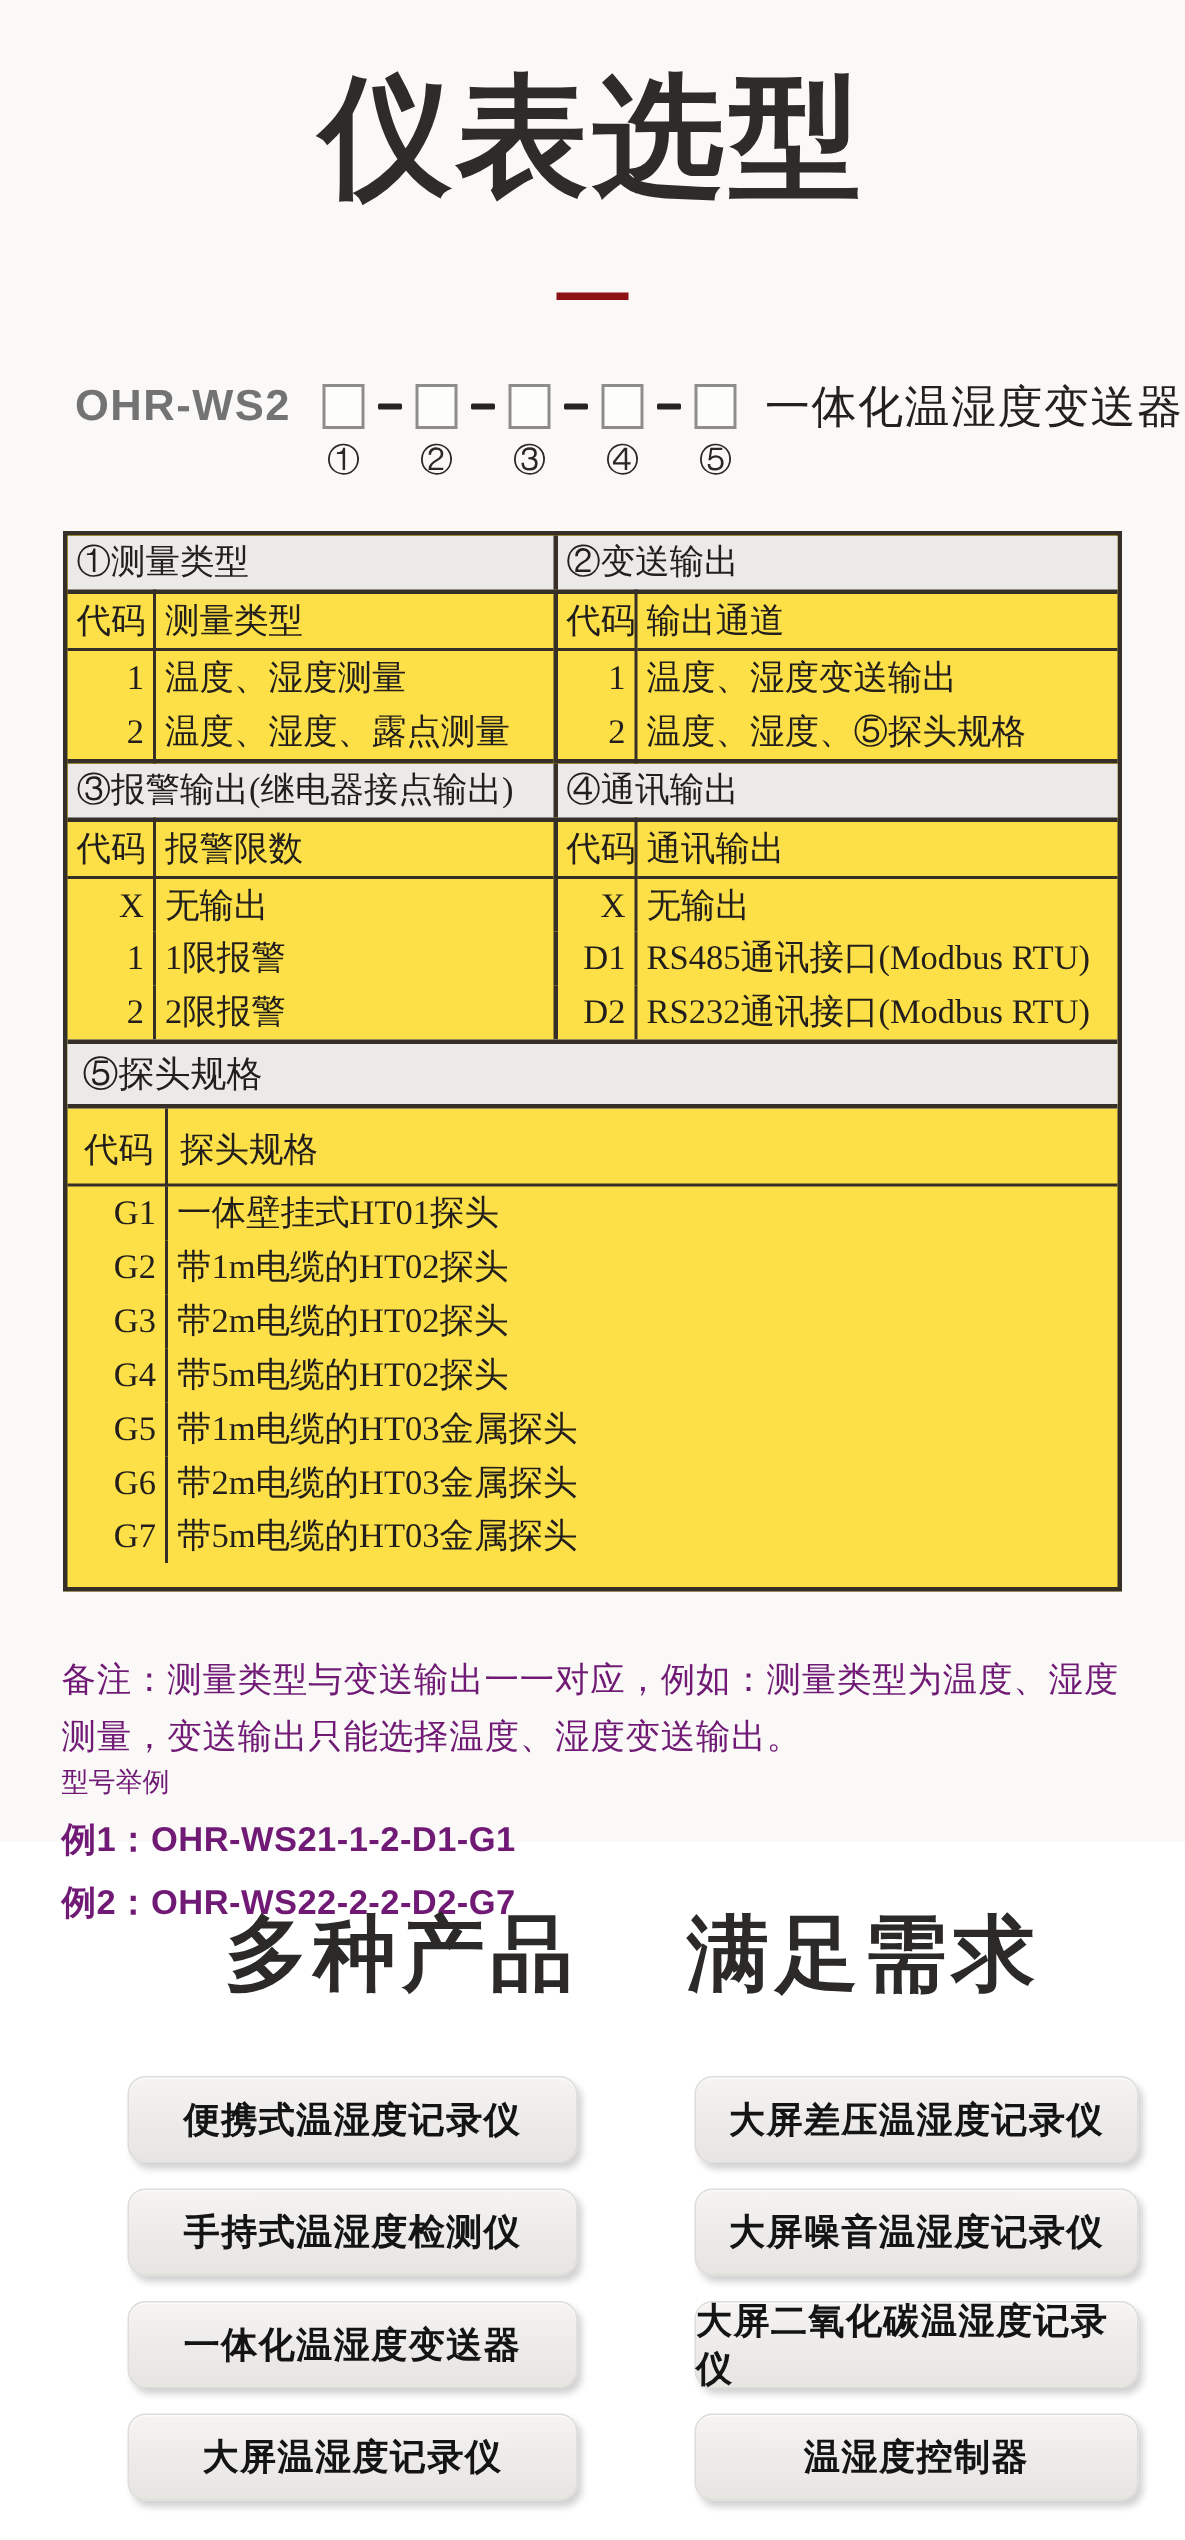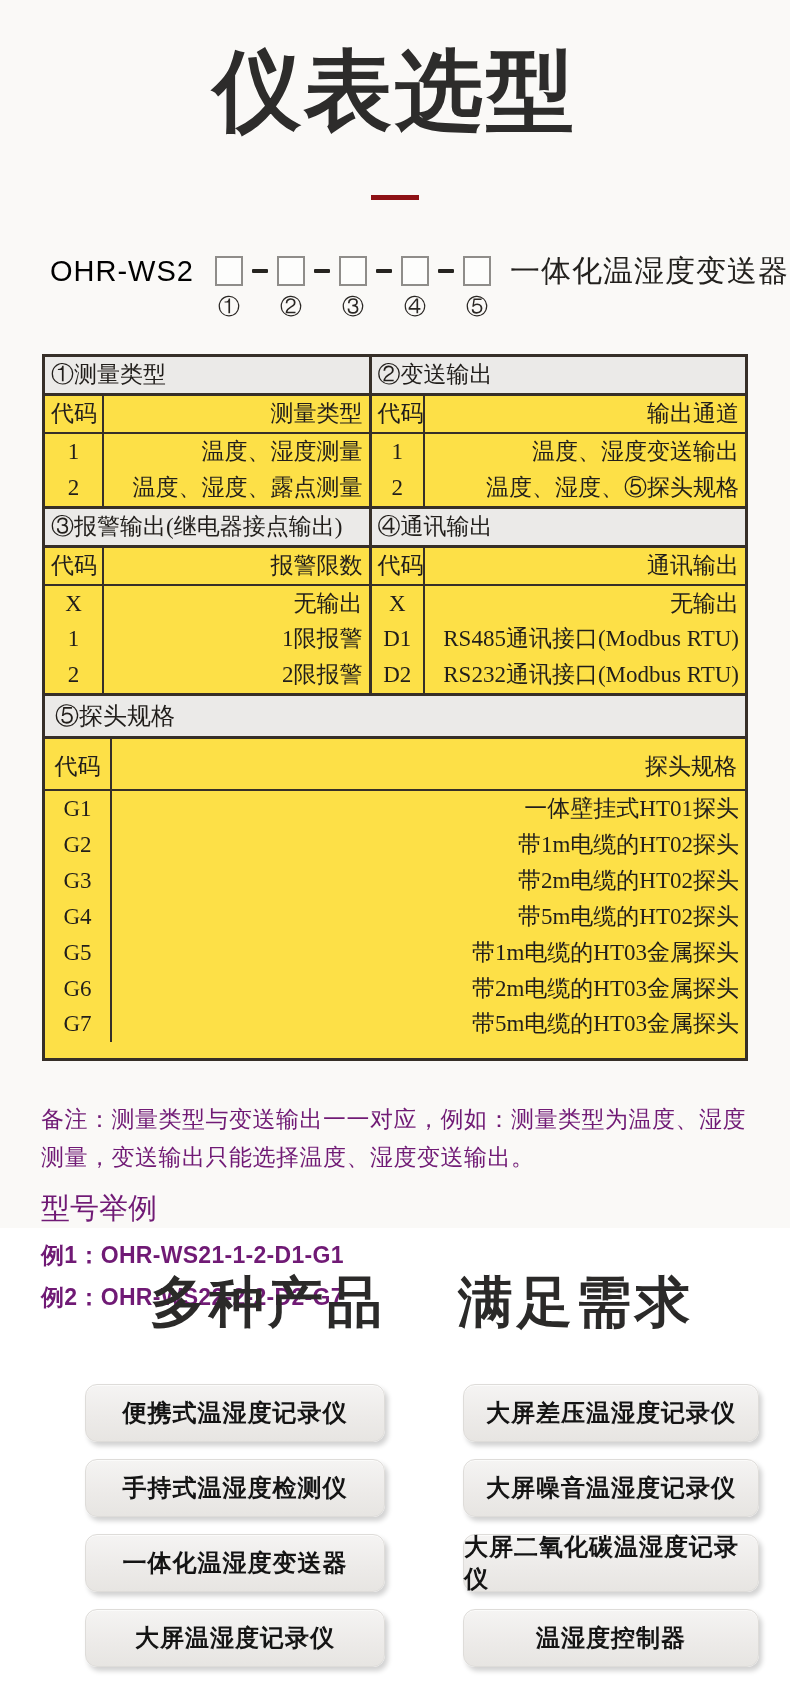--- a/index.html
+++ b/index.html
@@ -14,51 +14,51 @@
   .page{width:790px;height:1693px;overflow:hidden;background:#fff;}
 
   
   .top-section{width:100%;height:1228px;background:#faf9f7;}
   .page-title{margin:0;padding-top:33px;text-align:center;font-size:88px;line-height:1.32;
     font-weight:900;letter-spacing:3px;color:#2d2c2b;}
   .red-divider{width:48px;height:5px;background:var(--accent);margin:46px auto 0;}
 
   
   .model-line{display:flex;align-items:center;margin:54px 0 0 50px;height:34px;position:relative;}
-  .model-prefix{font-size:29px;font-weight:400;letter-spacing:1px;color:#000000;margin-right:12px;
+  .model-prefix{font-size:29px;font-weight:700;letter-spacing:1px;color:#737373;margin-right:12px;
     font-family:"Liberation Sans","DejaVu Sans",sans-serif;}
   .seg{position:relative;display:inline-flex;margin:0 9px;}
   .mbox{width:28px;height:30px;border:2px solid #8f8d8a;background:#fdfdfc;}
   .mnum{position:absolute;top:36px;left:50%;transform:translateX(-50%);
     font-size:22px;color:#2a2724;font-family:"Liberation Serif","DejaVu Serif",serif;}
   .mdash{width:16px;height:4px;background:#262420;border-radius:1px;flex:none;}
   .model-suffix{font-size:30px;font-weight:500;color:#23211e;margin-left:10px;letter-spacing:1px;}
 
   
   .sel-table{width:706px;margin:66px auto 0;border:3px solid var(--bc);background:#fde047;
     font-family:"Liberation Serif","DejaVu Serif",serif;color:var(--ink);}
   table.seltbl{width:100%;border-collapse:collapse;table-layout:fixed;}
   .seltbl th,.seltbl td{padding:3px 6px;font-weight:normal;font-size:23px;line-height:1.3;
     overflow:hidden;white-space:nowrap;}
   .hdr{background:var(--hbg);text-align:left;font-size:24px;padding:6px 8px;
     border-bottom:3px solid var(--bc);}
   .row-top td,.row-top th{border-top:3px solid var(--bc);}
   .sub td{border-bottom:2px solid var(--bc);}
-  .code{text-align:center;border-right:2px solid var(--bc);}
+  .code{text-align:right;border-right:2px solid var(--bc);}
   .mid{border-left:3px solid var(--bc);}
-  .desc{text-align:right;padding-left:9px;margin-top:28px;}
+  .desc{text-align:left;padding-left:9px;margin-top:28px;}
   .hdrC{background:var(--hbg);border-top:3px solid var(--bc);border-bottom:3px solid var(--bc);
     font-size:24px;padding:4px 10px;}
   .c-wrap{padding-bottom:16px;}
   .subC td{padding:13px 8px 7px;border-bottom:2px solid var(--bc);}
 
   
   .notes{width:708px;margin:40px auto 0;color:#701a75;}
   .remark{margin:0;font-size:23px;line-height:1.62;letter-spacing:0.5px;}
-  .ex-title{margin:13px 0 0;font-size:29px;}
+  .ex-title{margin:0 0 0;font-size:18px;}
   .ex-line{margin:11px 0 0;font-size:23px;font-weight:600;letter-spacing:0.3px;}
 
   
   .bottom-section{width:100%;height:465px;background:#ffffff;margin-left:27px;}
   .headline{display:flex;justify-content:center;gap:72px;padding-top:38px;
     font-size:55px;font-weight:900;letter-spacing:4px;color:#2b2a29;}
   .product-grid{width:674px;margin:44px auto 0;display:grid;
     grid-template-columns:300px 296px;column-gap:78px;row-gap:17px;}
   .pbtn{height:58px;display:flex;align-items:center;justify-content:center;
     font-size:24px;font-weight:600;color:#141414;letter-spacing:1px;

